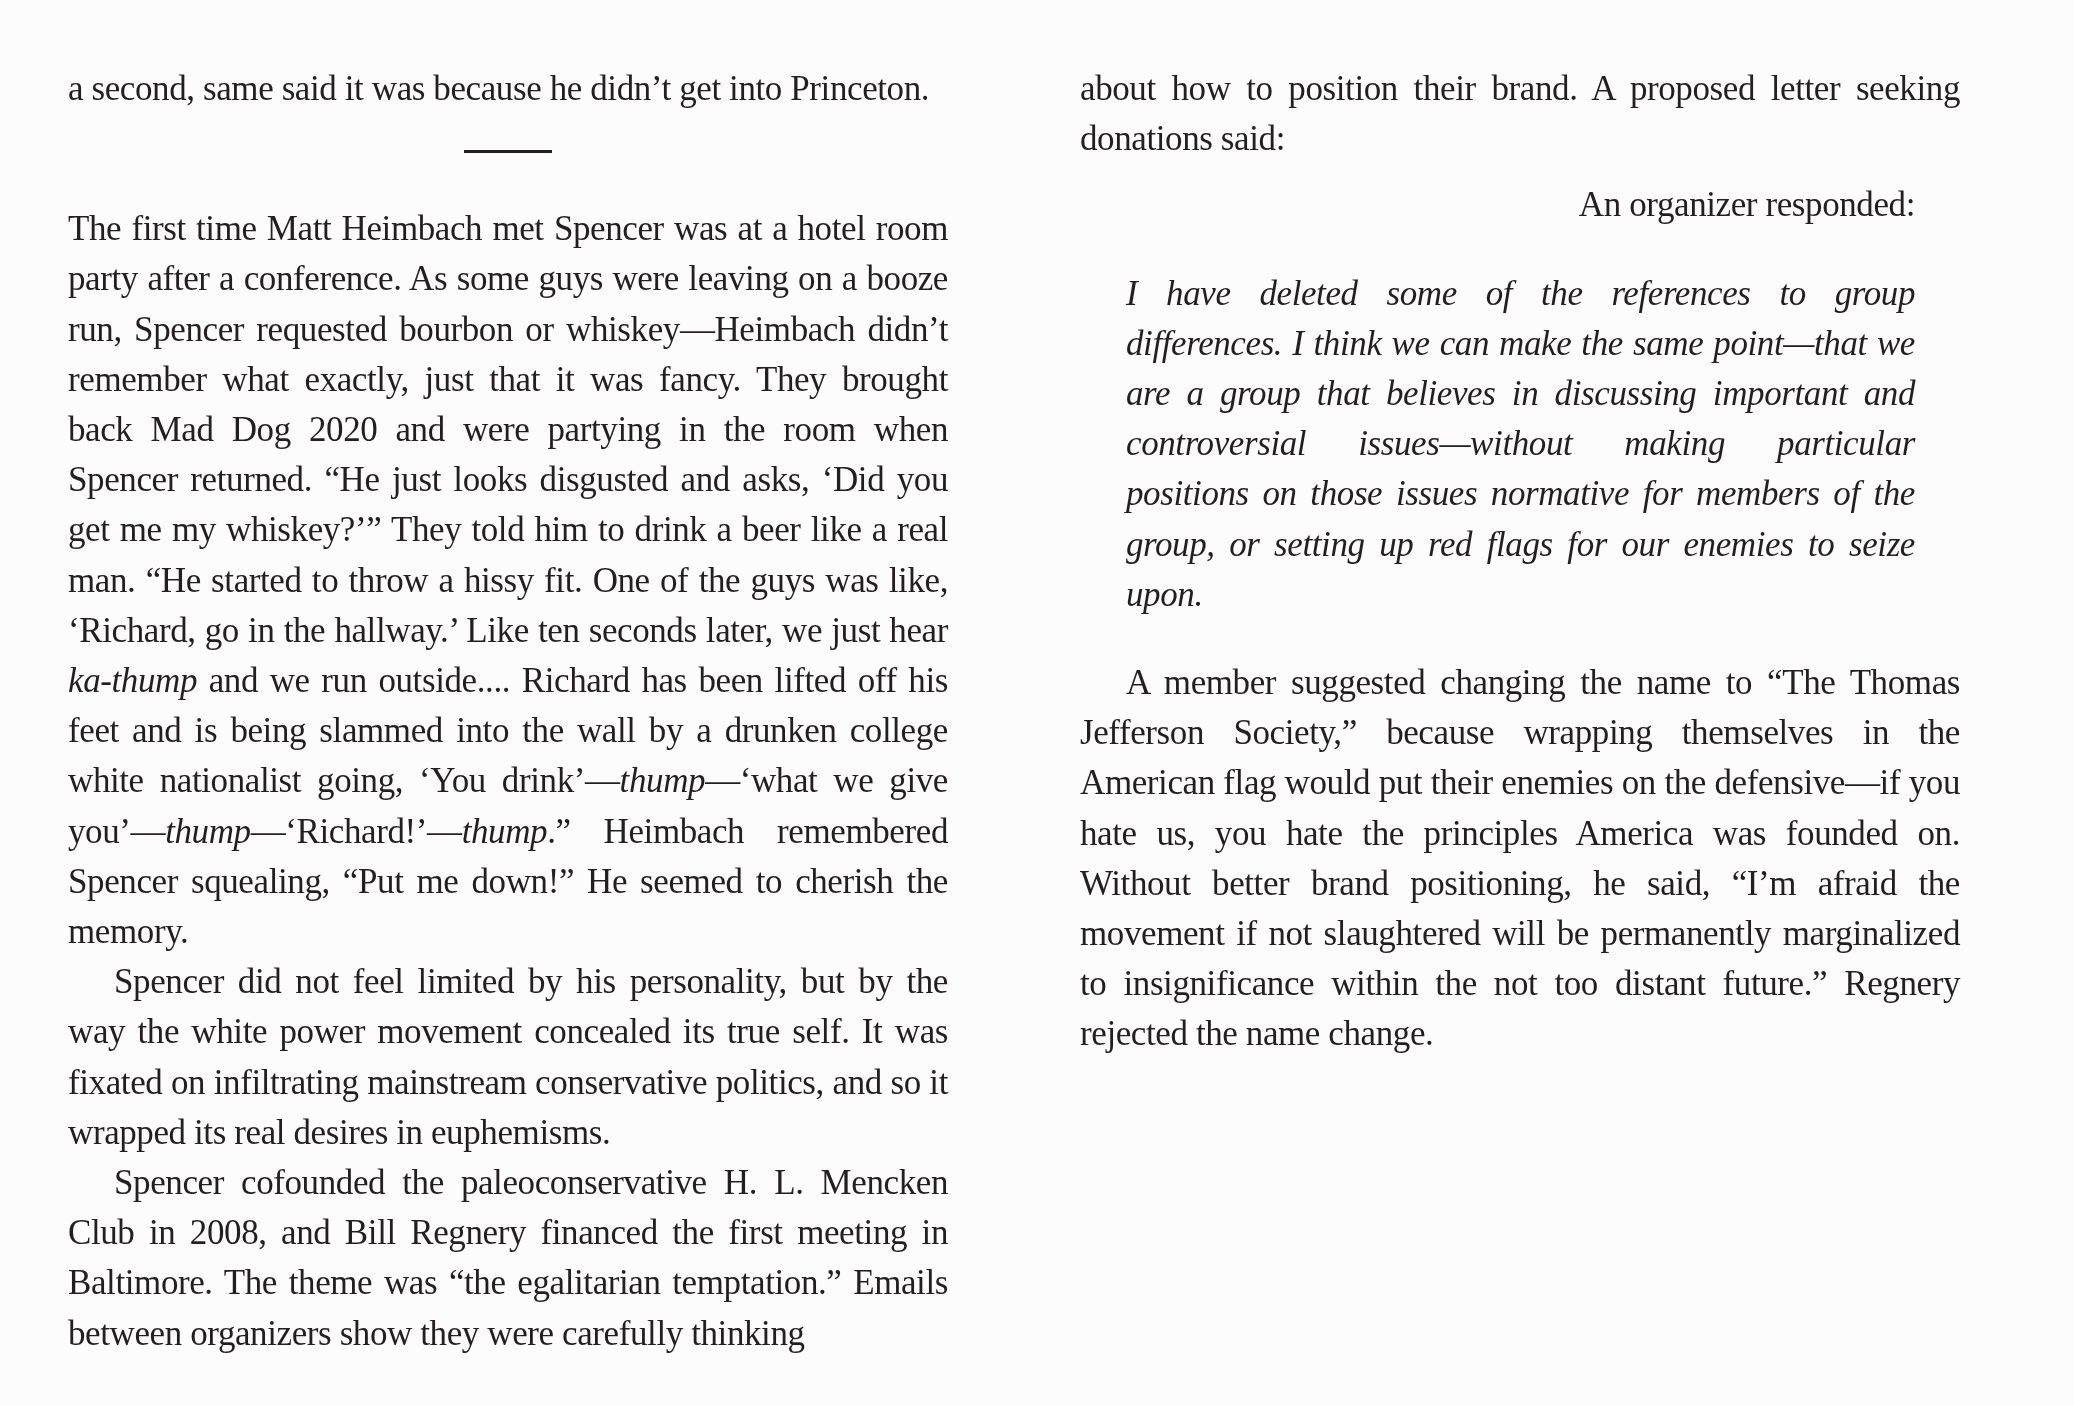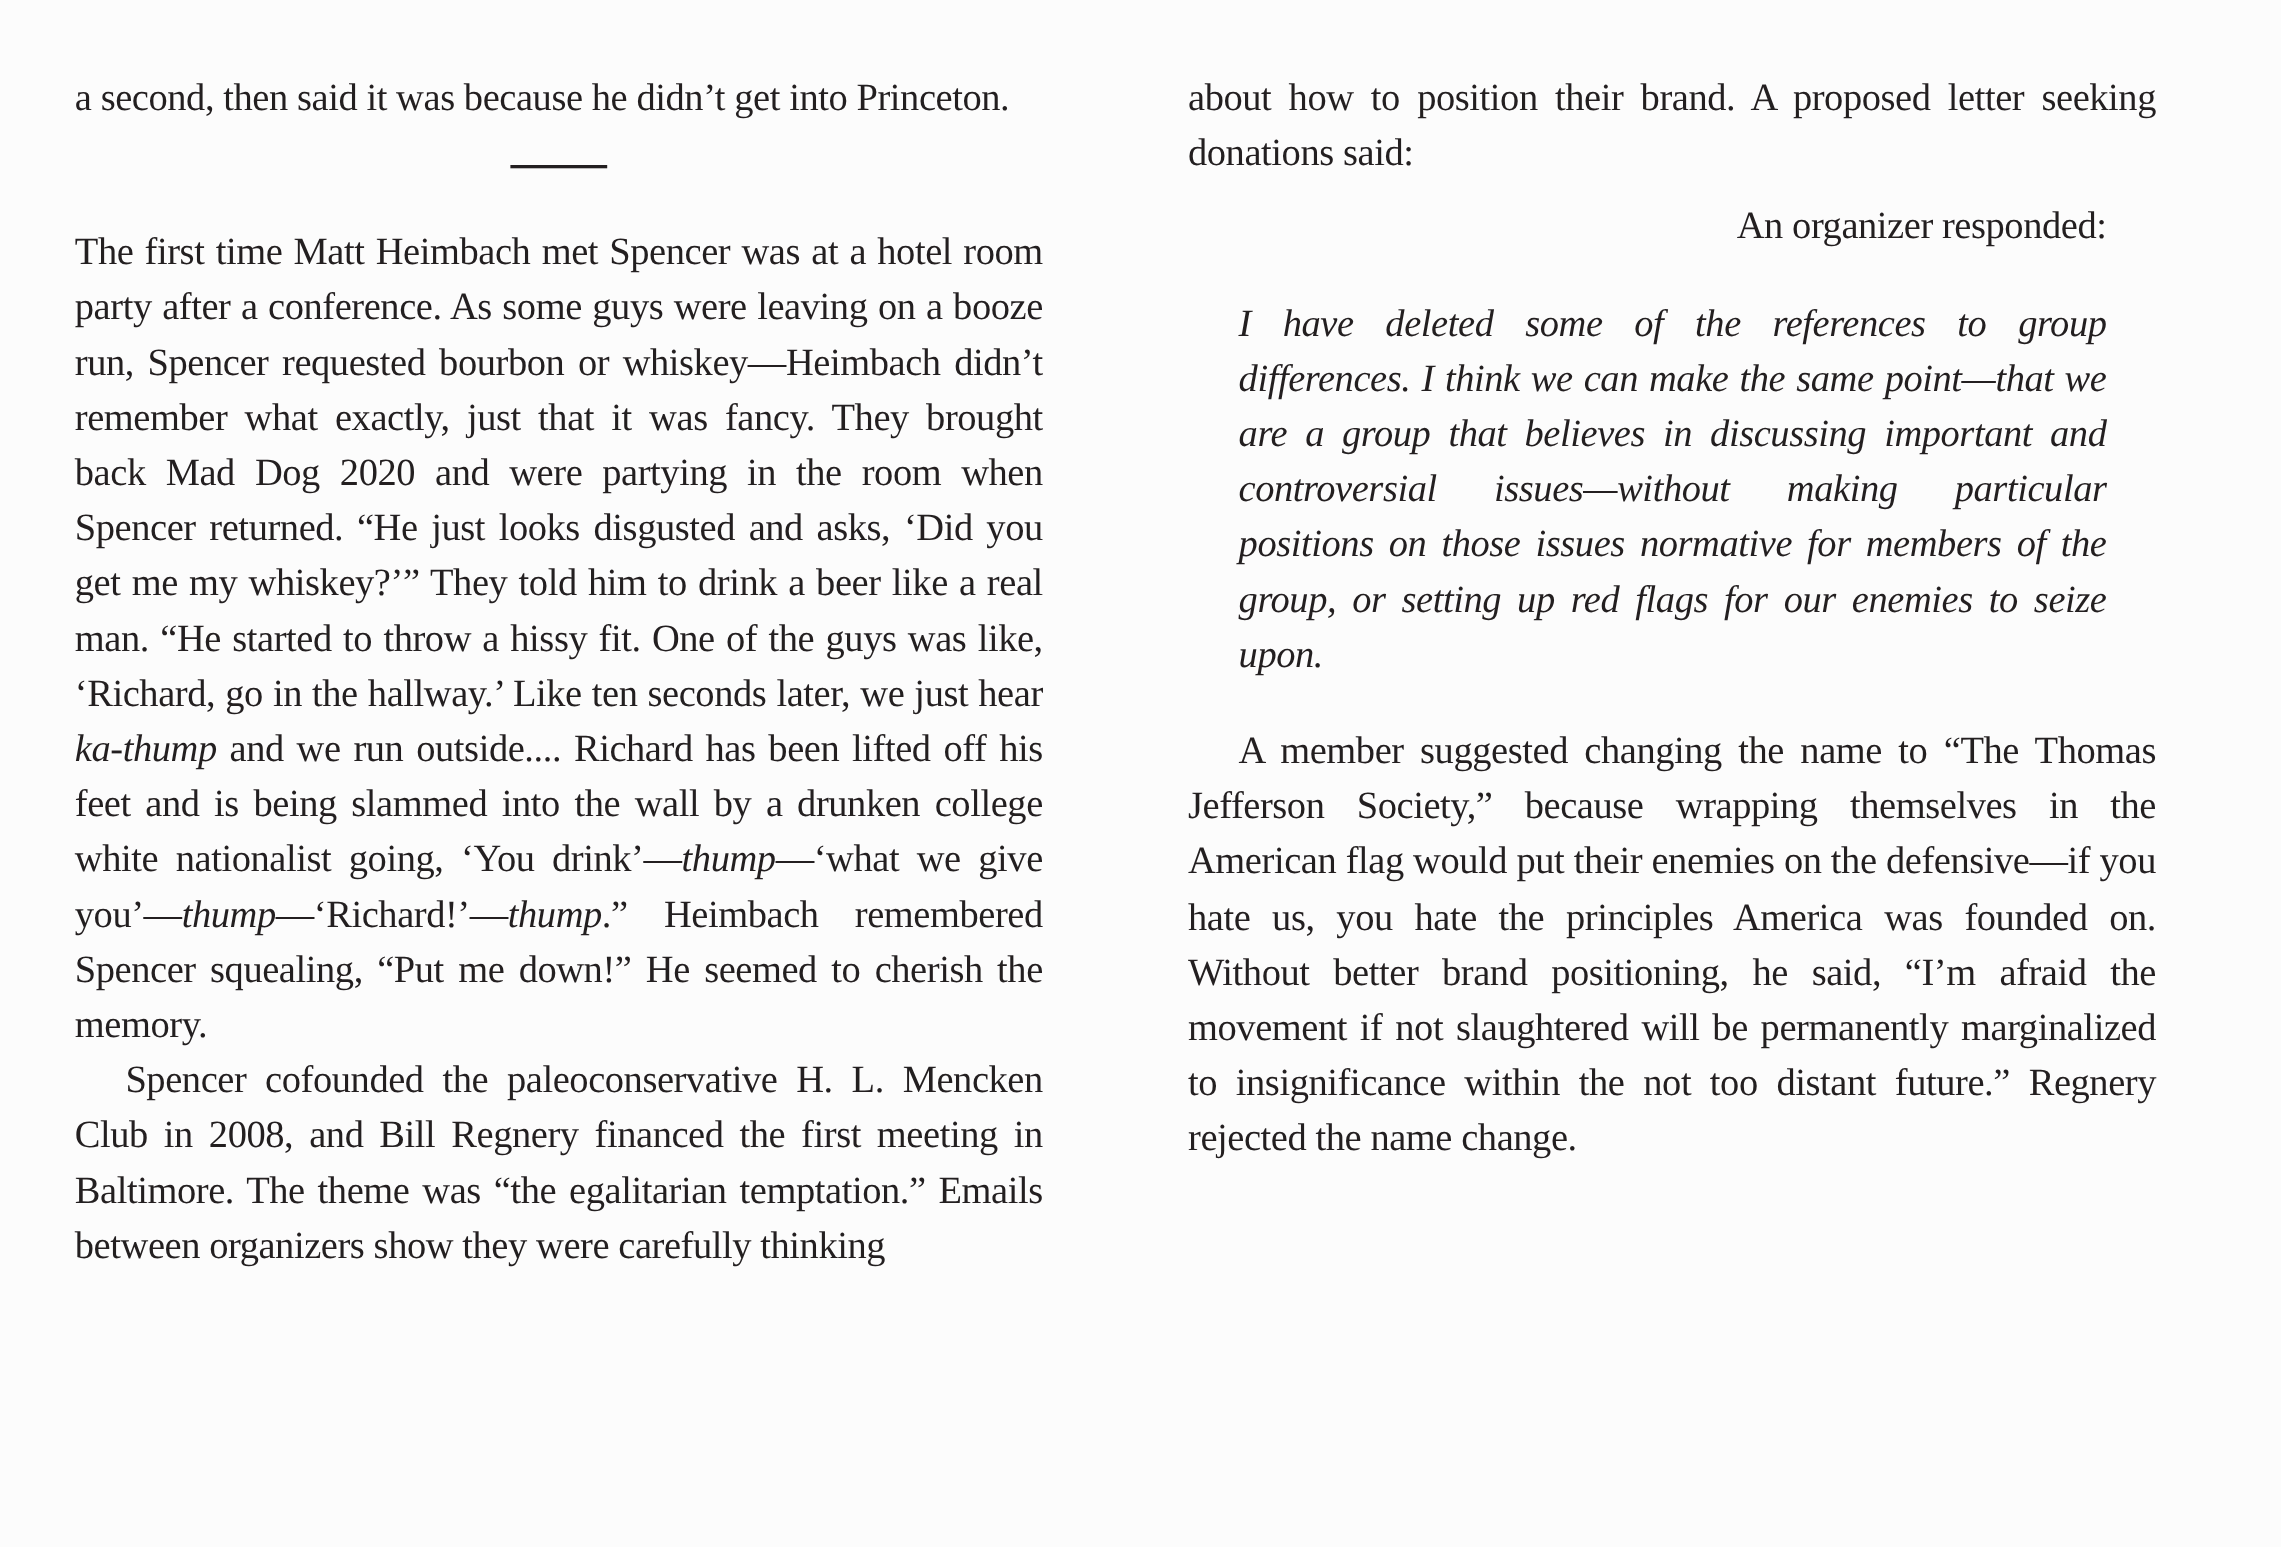--- a/index.html
+++ b/index.html
@@ -51,25 +51,26 @@
   .bq-intro {
     margin: 16px 45px 0 46px;
     text-align: right;
   }
   em { font-style: italic; }
 </style>
 </head>
 <body>
 
 <div class="col col-left">
-  <p>a second, then said it was because he didn’t get into Princeton.</p>
+  <p>a second, same said it was because he didn’t get into Princeton.</p>
   <div class="rule-wrap">
     <div class="rule"></div>
   </div>
   <p class="after-rule"><span>The first time Matt Heimbach met Spencer was at a hotel room party after a conference. As some guys were leaving on a booze run, Spencer requested bourbon or whiskey—Heim­bach didn’t remember what exactly, just that it was fancy. They brought back Mad Dog 2020 and were partying in the room when Spencer returned. “He just looks disgusted and asks, ‘Did you get me my whiskey?’” They told him to drink a beer like a real man. “He started to throw a hissy fit. One of the guys was like, ‘Richard, go in the hallway.’ Like ten sec­onds later, we just hear </span><em>ka-thump</em><span> and we run outside.... Richard has been lifted off his feet and is being slammed into the wall by a drunken college white nationalist going, ‘You drink’—</span><em>thump</em><span>—‘what we give you’—</span><em>thump</em><span>—‘Richard!’—</span><em>thump</em><span>.” Heimbach remembered Spencer squealing, “Put me down!” He seemed to cherish the memory.</span></p>
+  <p class="indent">Spencer did not feel limited by his personality, but by the way the white power movement concealed its true self. It was fixated on infiltrating mainstream conservative politics, and so it wrapped its real desires in euphemisms.</p>
   <p class="indent">Spencer cofounded the paleoconservative H. L. Mencken Club in 2008, and Bill Regnery financed the first meeting in Baltimore. The theme was “the egalitarian temptation.” Emails between organizers show they were carefully thinking</p>
 </div>
 
 <div class="col col-right">
   <p>about how to position their brand. A proposed letter seeking donations said:</p>
   <p class="bq-intro">An organizer responded:</p>
   <p class="blockquote">I have deleted some of the references to group differences. I think we can make the same point—that we are a group that believes in discussing important and contro­versial issues—without making particular positions on those issues normative for members of the group, or set­ting up red flags for our enemies to seize upon.</p>
   <p class="indent">A member suggested changing the name to “The Thomas Jefferson Society,” because wrapping themselves in the American flag would put their enemies on the defensive—if you hate us, you hate the principles America was founded on. Without better brand positioning, he said, “I’m afraid the movement if not slaughtered will be permanently mar­ginalized to insignificance within the not too distant future.” Regnery rejected the name change.</p>
 </div>
 

